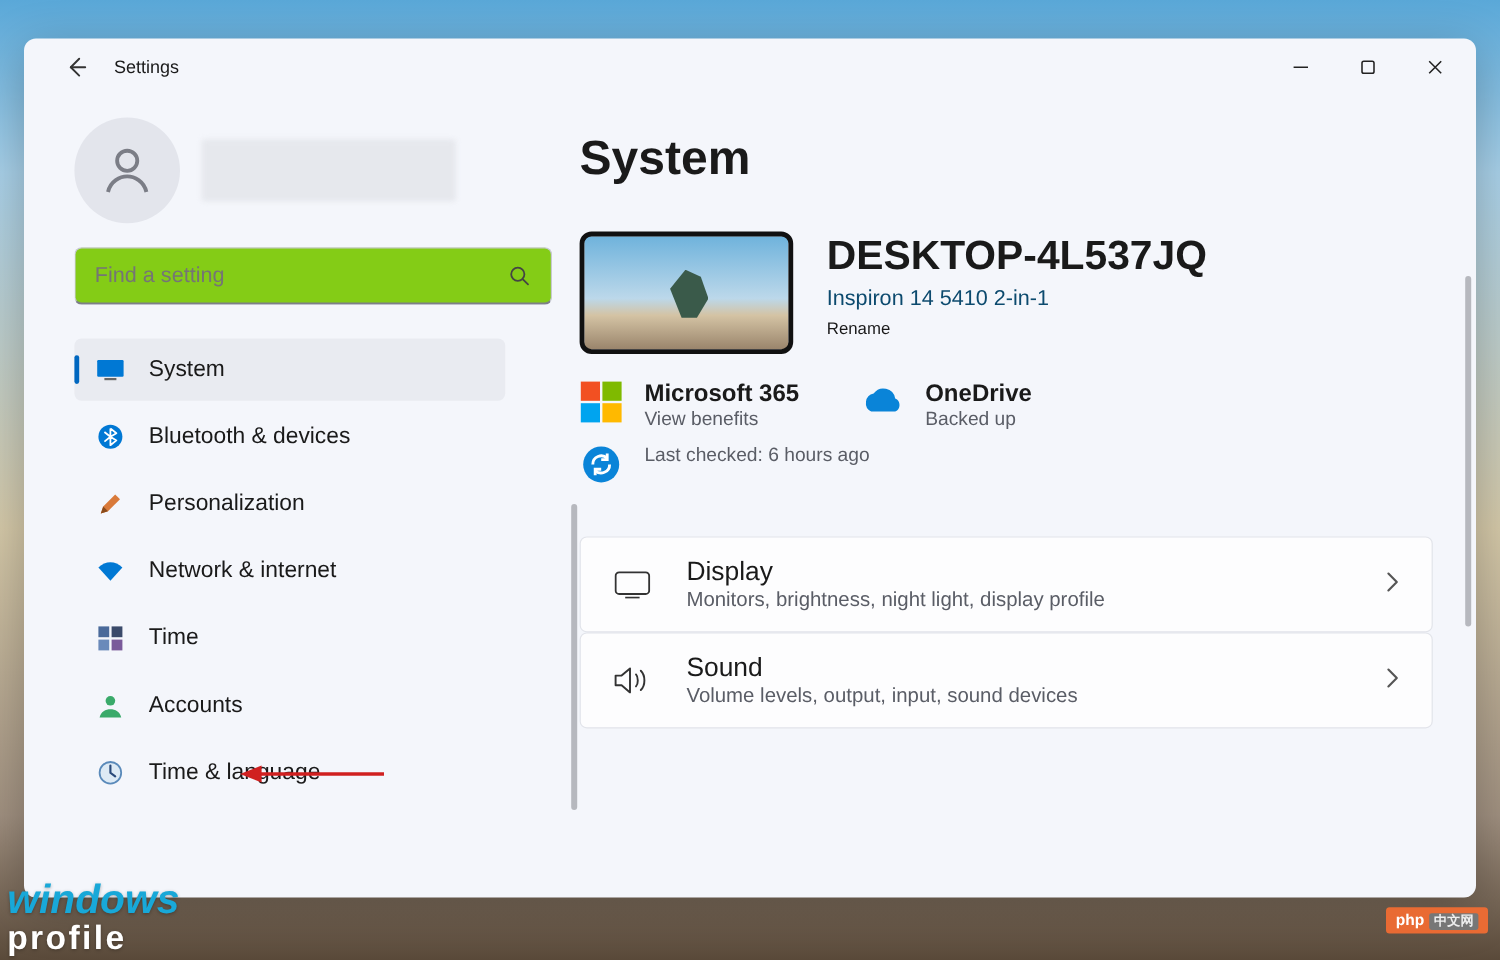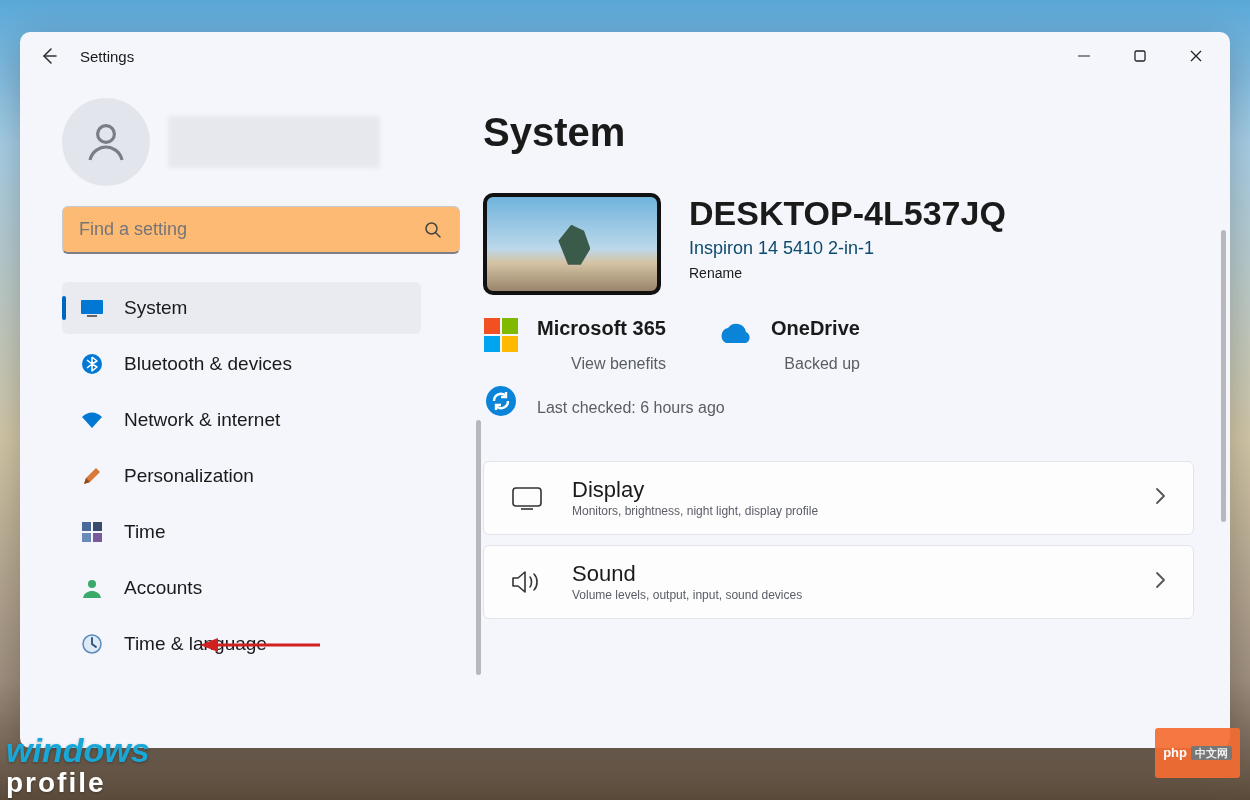--- a/index.html
+++ b/index.html
@@ -21,20 +21,21 @@
     display: flex;
     flex-direction: column;
     overflow: hidden;
   }
 
   .titlebar {
     height: 48px;
     display: flex;
     align-items: center;
     padding: 0 6px;
+    margin-left: 15px;
   }
   .back-btn {
     width: 46px; height: 46px;
     display:flex; align-items:center; justify-content:center;
     cursor:pointer;
     border-radius:4px;
   }
   .title-text {
     font-size: 15px; color:#1a1a1a; margin-left: 8px;
   }
@@ -70,21 +71,21 @@
     filter: blur(2px);
     border-radius:3px;
   }
 
   .search-wrap { padding: 0 42px; margin-bottom: 28px; }
   .search {
     width: 398px; height: 48px;
     border: 1px solid #c7c9d1;
     border-bottom: 2px solid #7d7f88;
     border-radius: 6px;
-    background:#fdba74;
+    background:#84cc16;
     display:flex; align-items:center;
     padding: 0 16px;
   }
   .search input {
     flex:1; border:none; outline:none; font-size:18px; color:#555; background:transparent;
   }
 
   .nav-list { display:flex; flex-direction:column; gap: 4px; padding: 0 34px 0 42px; }
   .nav-item {
     height: 52px;
@@ -137,57 +138,56 @@
   .device-thumb::after{
     content:""; position:absolute; left:42%; bottom:28%;
     width:32px; height:40px; background:#3a5a4a;
     clip-path: polygon(30% 100%, 0 40%, 40% 0, 80% 15%, 100% 60%, 70% 100%);
   }
   .device-name { font-size: 34px; font-weight:600; color:#1a1a1a; line-height:1.2; }
   .device-model { font-size:18px; color:#0c4a6e; margin-top:4px; }
   .device-rename { font-size:14px; color:#1a1a1a; margin-top:6px; cursor:pointer; }
 
   .tile-grid { display:grid; grid-template-columns: 220px 220px; gap: 10px 14px; margin-bottom: 42px; }
-  .svc-tile { display:flex; align-items:flex-start; gap:18px; cursor:pointer;text-align:right; }
+  .svc-tile { display:flex; align-items:flex-start; gap:18px; cursor:pointer; }
   .svc-icon { width:36px; height:36px; flex-shrink:0; display:flex; align-items:center; justify-content:center; }
   .svc-title { font-size:20px; font-weight:600; color:#1a1a1a; line-height:1.1; }
-  .svc-sub { font-size:16px; color:#5a5d66; margin-top:16px; }
+  .svc-sub { font-size:16px; color:#5a5d66; margin-top:2px; }
 
   .card {
     border:1px solid #e2e4ea;
     border-radius:6px;
     background:#fdfdfe;
     padding: 16px 26px;
     display:flex; align-items:center;
     gap: 28px;
-    margin-bottom: 10px;
     cursor:pointer;
   }
   .card-icon { width:34px; height:34px; display:flex; align-items:center; justify-content:center; color:#444; }
   .card-title { font-size:22px; color:#1a1a1a; line-height:1.1; }
-  .card-sub { font-size:12px; color:#5a5d66; margin-top:2px; }
+  .card-sub { font-size:17px; color:#5a5d66; margin-top:2px; }
   .card-arrow { margin-left:auto; color:#5a5d66; }
 
   .content-scrollbar {
     position:absolute; right: 4px; top: 150px;
     width: 5px; height: 292px;
     background:#b6b8be; border-radius:3px;
   }
 
   .watermark-wr {
     position:absolute; left:6px; bottom:4px;
     color:#18a8d8; font-weight:700; font-style:italic;
     font-size:34px; line-height:.9; text-shadow: 0 1px 3px rgba(0,0,0,.3);
     pointer-events:none;
   }
   .watermark-wr .sub { color:#fff; font-size:28px; font-style:normal; font-weight:600; letter-spacing:2px; }
   .watermark-php {
     position:absolute; right:10px; bottom:22px;
     background: rgba(244,108,50,.92); color:#fff;
-    font-size:13px; font-weight:600; padding:17px 8px; border-radius:3px;
+    font-size:13px; font-weight:600; padding:3px 8px; border-radius:3px;
     pointer-events:none;
   }
   .watermark-php .cn{ background:#777; color:#eee; font-size:11px; padding:1px 4px; margin-left:4px; border-radius:2px;}
 
   
   .ms-logo { display:grid; grid-template-columns: 16px 16px; grid-template-rows:16px 16px; gap:2px; }
   .ms-logo span:nth-child(1){background:#f25022}
   .ms-logo span:nth-child(2){background:#7fba00}
   .ms-logo span:nth-child(3){background:#00a4ef}
   .ms-logo span:nth-child(4){background:#ffb900}
@@ -261,34 +261,34 @@
           <span class="nav-icon">
             <svg width="22" height="22" viewBox="0 0 22 22">
                 <circle cx="11" cy="11" r="10" fill="#0078d4"></circle>
                 <path d="M11 4v14l5-4-5-3 5-3-5-4M6 7l5 4M6 15l5-4" stroke="#fff" stroke-width="1.5" fill="none" stroke-linejoin="round"></path>
               </svg>
           </span>
           <span>Bluetooth &amp; devices</span>
         </div>
         <div class="nav-item">
           <span class="nav-icon">
-            <svg width="24" height="20" viewBox="0 0 24 20">
-                <path d="M12 18 L2 7 C8 1 16 1 22 7 Z" fill="#0078d4"></path>
-              </svg>
-          </span>
-          <span>Network &amp; internet</span>
-        </div>
-        <div class="nav-item">
-          <span class="nav-icon">
             <svg width="22" height="22" viewBox="0 0 22 22">
                 <path d="M3 19l2-6 10-10 4 4-10 10z" fill="#d97a3a"></path>
                 <path d="M3 19l2-6 4 4z" fill="#8a4a1a"></path>
               </svg>
           </span>
           <span>Personalization</span>
+        </div>
+        <div class="nav-item">
+          <span class="nav-icon">
+            <svg width="24" height="20" viewBox="0 0 24 20">
+                <path d="M12 18 L2 7 C8 1 16 1 22 7 Z" fill="#0078d4"></path>
+              </svg>
+          </span>
+          <span>Network &amp; internet</span>
         </div>
         <div class="nav-item">
           <span class="nav-icon">
             <svg width="22" height="22" viewBox="0 0 22 22">
                 <rect x="1" y="1" width="9" height="9" fill="#4a6a9a"></rect>
                 <rect x="12" y="1" width="9" height="9" fill="#3a4a6a"></rect>
                 <rect x="1" y="12" width="9" height="9" fill="#6a8aba"></rect>
                 <rect x="12" y="12" width="9" height="9" fill="#7a5a9a"></rect>
               </svg>
           </span>

